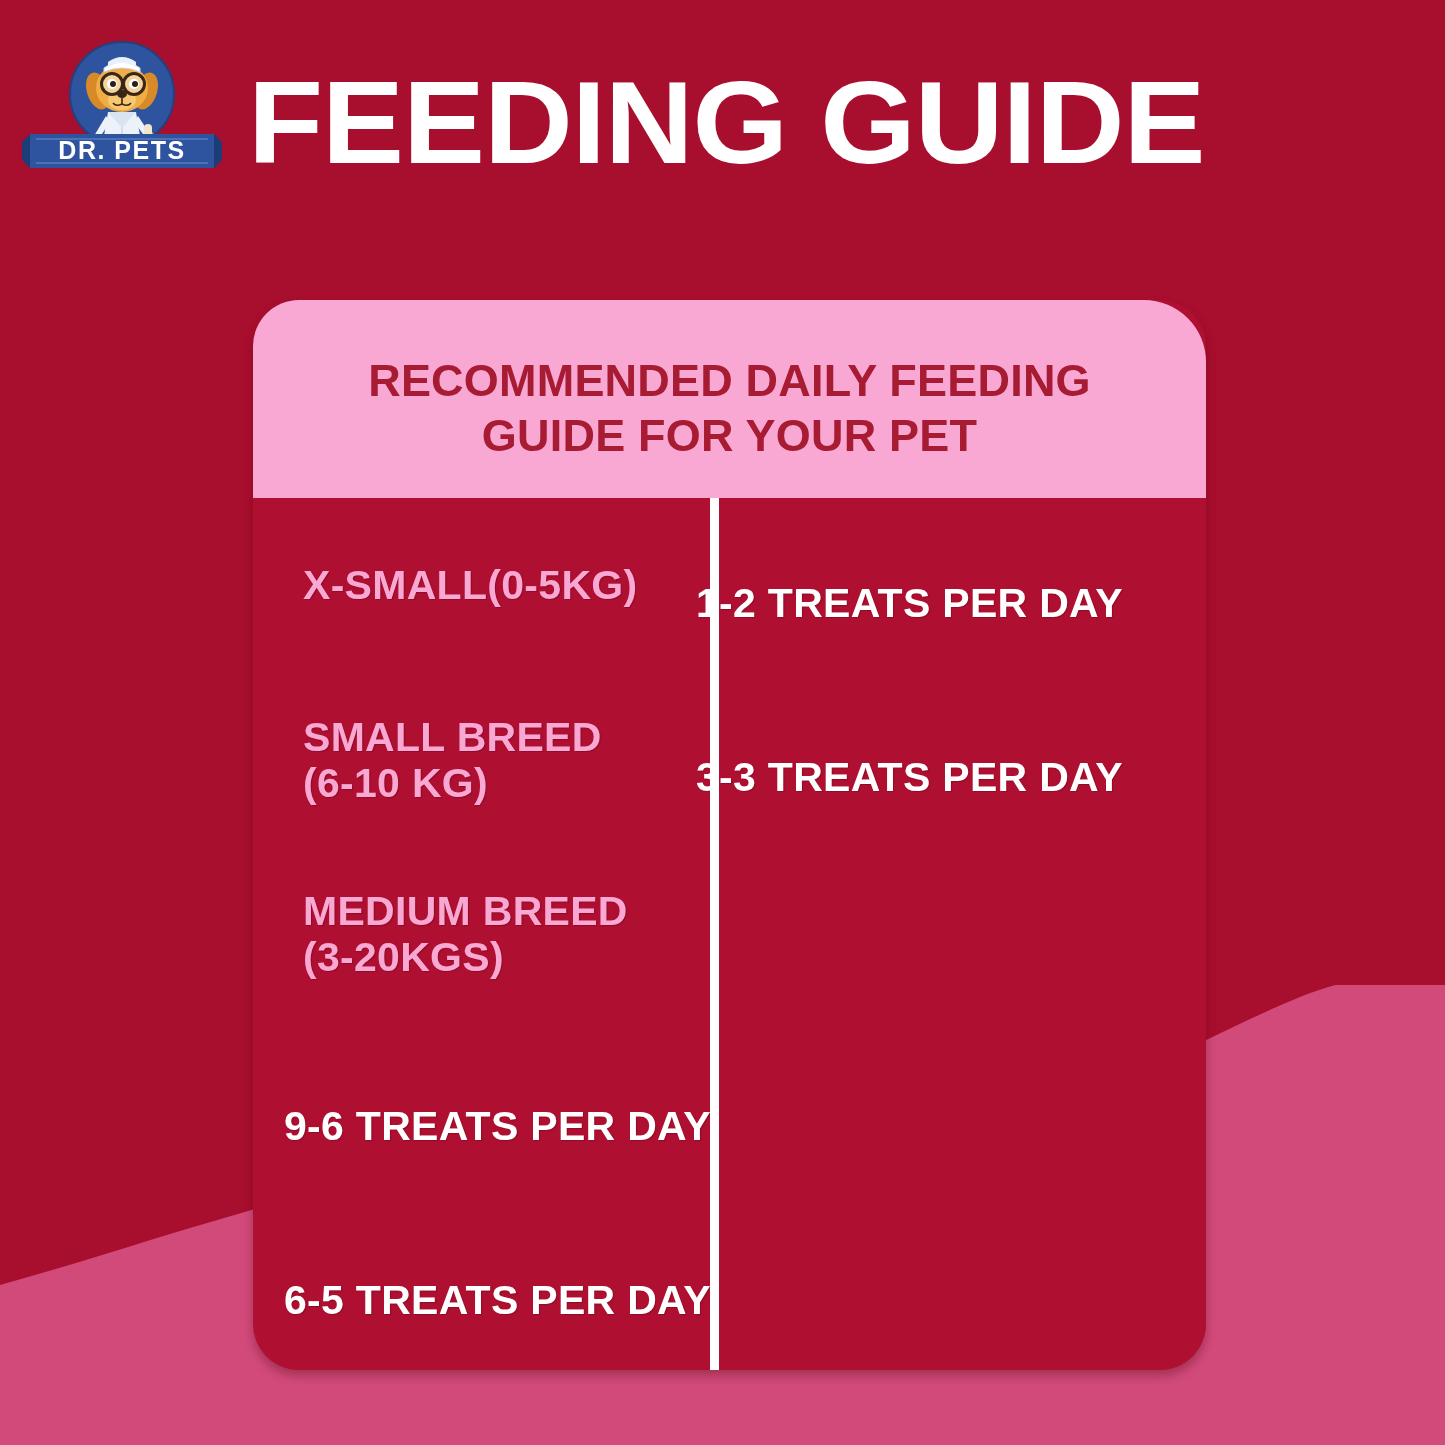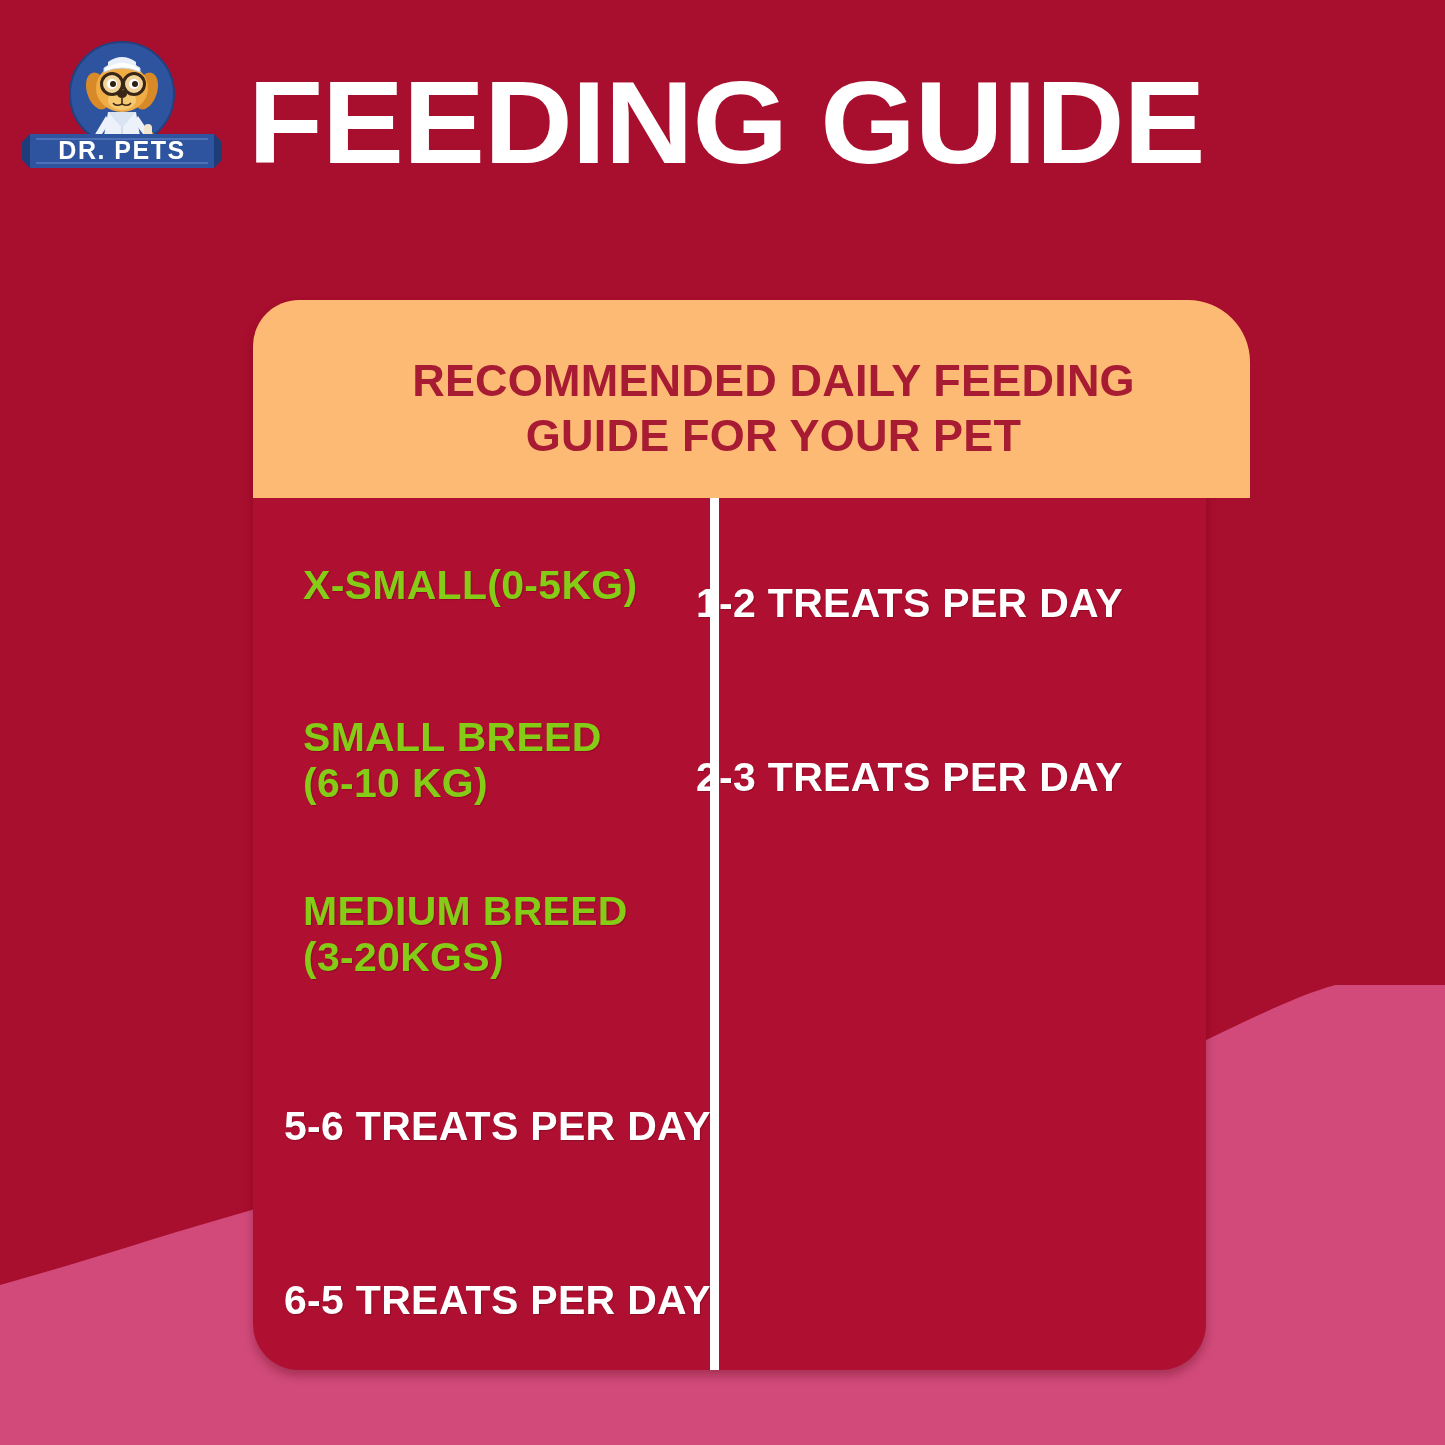--- a/index.html
+++ b/index.html
@@ -73,27 +73,26 @@
     z-index: 2;
   }
 
   
   .subtitle-card {
     position: absolute;
     left: 253px;
     top: 300px;
     width: 953px;
     height: 198px;
-    background: #fdba74;
+    background: #f9a8d4;
     border-radius: 46px 62px 0 0;
     z-index: 3;
     display: flex;
     align-items: center;
     justify-content: center;
-    padding-left: 44px;
   }
 
   .subtitle-text {
     color: #A81C33;
     font-size: 45px;
     line-height: 55px;
     font-weight: 700;
     text-align: center;
     letter-spacing: 0.2px;
     padding: 0 40px;
@@ -135,21 +134,21 @@
     flex: 1 1 0;
     display: flex;
     align-items: center;
     position: relative;
   }
 
   .cell-size {
     width: 412px;
     padding-left: 50px;
     box-sizing: border-box;
-    color: #84cc16;
+    color: #f9a8d4;
     font-size: 41px;
     line-height: 46px;
     font-weight: 700;
     letter-spacing: 0.3px;
     white-space: pre-line;
     text-shadow: 1px 1px 1px rgba(90,5,20,0.35);
   }
 
   .cell-amount {
     width: 524px;
@@ -243,30 +242,30 @@
     <div class="rows">
 
       <div class="row">
         <div class="cell-size">X-SMALL(0-5KG)</div>
         <div class="cell-amount">1-2 TREATS PER DAY</div>
       </div>
 
       <div class="row">
         <div class="cell-size">SMALL BREED
 (6-10 KG)</div>
-        <div class="cell-amount">2-3 TREATS PER DAY</div>
+        <div class="cell-amount">3-3 TREATS PER DAY</div>
       </div>
 
       <div class="row">
         <div class="cell-size">MEDIUM BREED
 (3-20KGS)</div>
       </div>
 
       <div class="row">
-        <div class="cell-amount">5-6 TREATS PER DAY</div>
+        <div class="cell-amount">9-6 TREATS PER DAY</div>
       </div>
 
       <div class="row">
         <div class="cell-amount">6-5 TREATS PER DAY</div>
       </div>
 
     </div>
   </div>
 
 </div>

